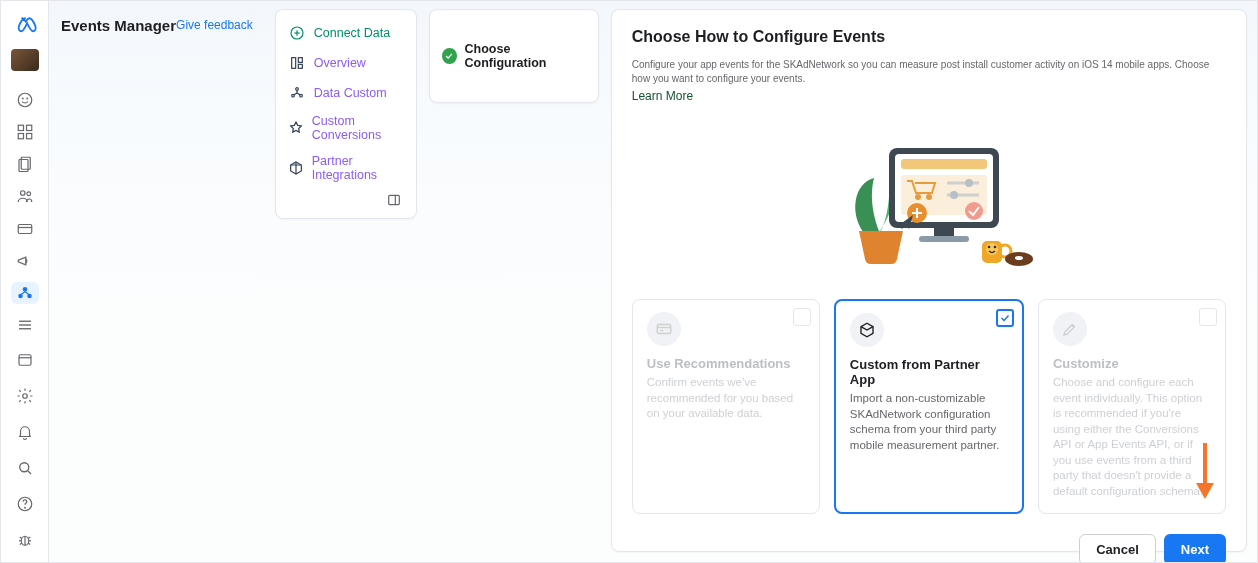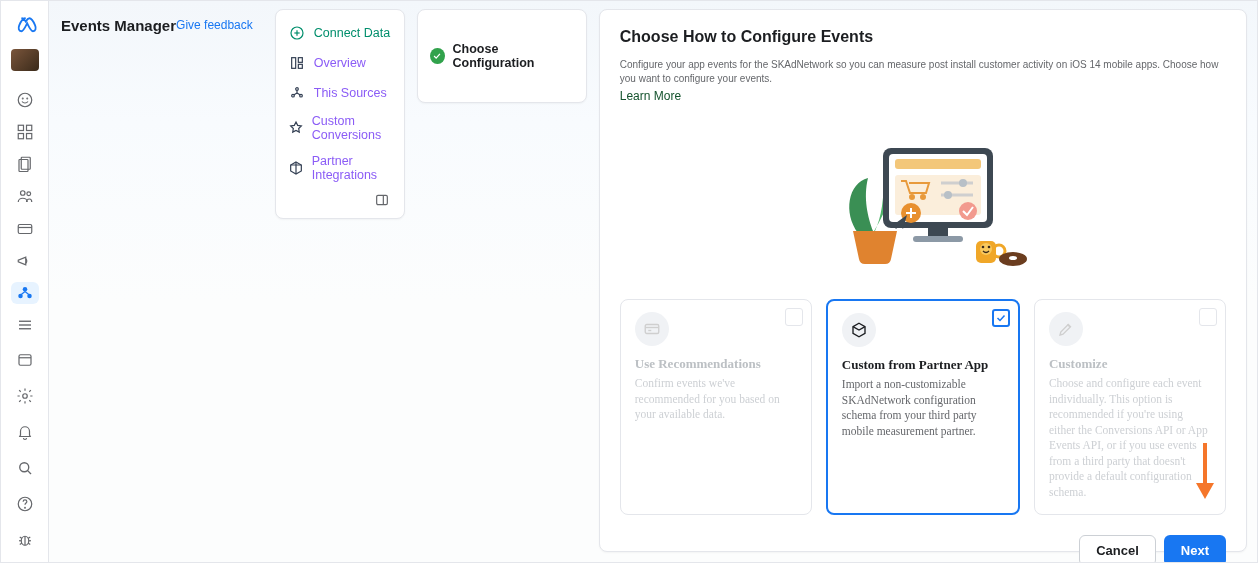--- a/index.html
+++ b/index.html
@@ -94,21 +94,21 @@
     }
     .columns {
       flex: 1;
       display: flex;
       gap: 12px;
       padding: 8px 10px 10px 10px;
       overflow: hidden;
     }
     
     .sidebar-card {
-      width: 130px;
+      width: 142px;
       background: #fff;
       border-radius: 8px;
       border: 1px solid #e4e6eb;
       padding: 8px 6px;
       height: fit-content;
       box-shadow: 0 1px 2px rgba(0,0,0,0.04);
     }
     .side-item {
       display: flex;
       align-items: center;
@@ -197,21 +197,20 @@
     }
     .illustration-wrap {
       display: flex;
       justify-content: center;
       align-items: center;
       padding: 20px 0 16px;
     }
     .options {
       display: flex;
       gap: 14px;
-      font-family: Liberation Serif, serif;
     }
     .option {
       flex: 1;
       border: 1px solid #e4e6eb;
       border-radius: 8px;
       padding: 12px 14px 14px;
       position: relative;
       cursor: pointer;
       min-height: 120px;
     }
@@ -435,21 +434,21 @@
         </div>
         <div class="side-item">
           <span class="side-icon">
               <svg class="side-icon-svg" width="16" height="16" viewBox="0 0 24 24" fill="none" stroke-width="1.8">
                 <circle cx="12" cy="6" r="2"></circle>
                 <circle cx="6" cy="16" r="2"></circle>
                 <circle cx="18" cy="16" r="2"></circle>
                 <path d="M12 8v4M12 12l-5 3M12 12l5 3"></path>
               </svg>
             </span>
-          <span>This Sources</span>
+          <span>Data Custom</span>
         </div>
         <div class="side-item">
           <span class="side-icon">
               <svg class="side-icon-svg" width="16" height="16" viewBox="0 0 24 24" fill="none" stroke-width="1.8">
                 <path d="M12 3l2.5 5 5.5.8-4 3.9.9 5.5L12 15.8 7.1 18.2l.9-5.5-4-3.9 5.5-.8z"></path>
               </svg>
             </span>
           <span>Custom Conversions</span>
         </div>
         <div class="side-item">

